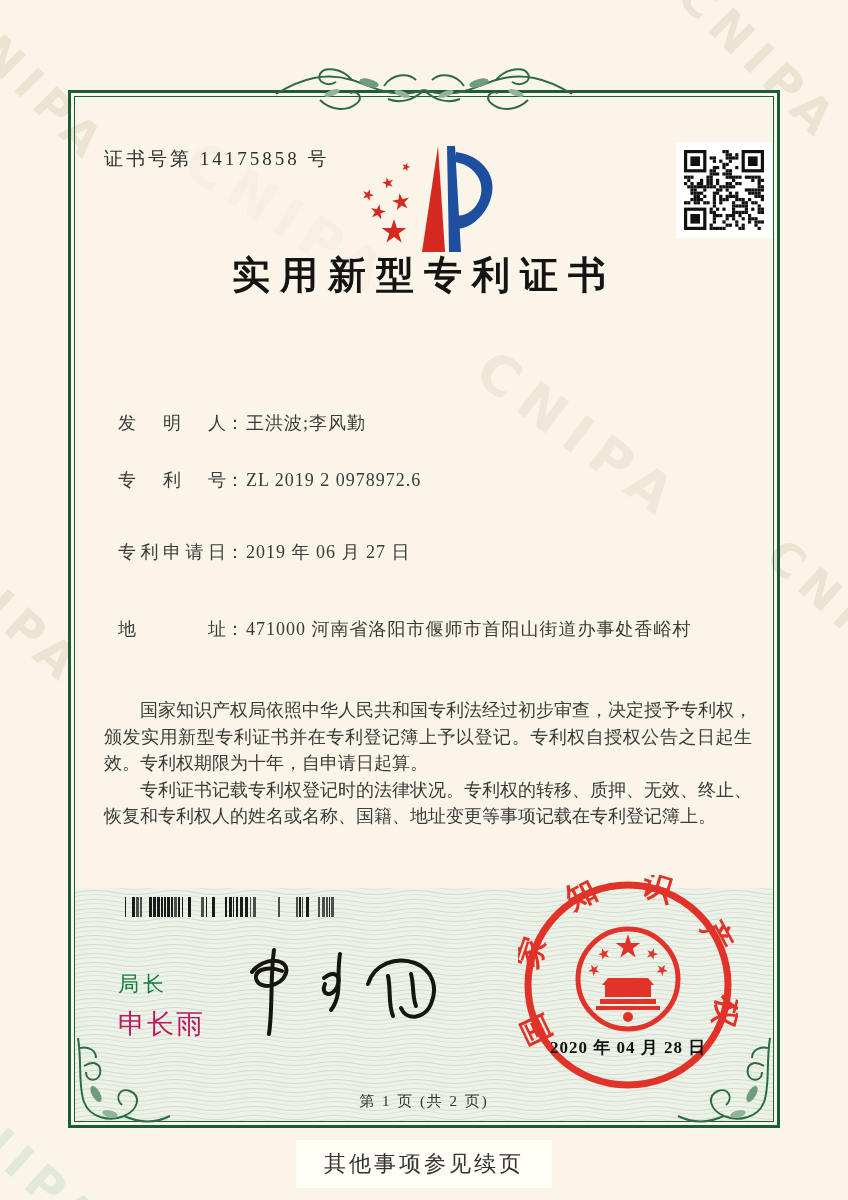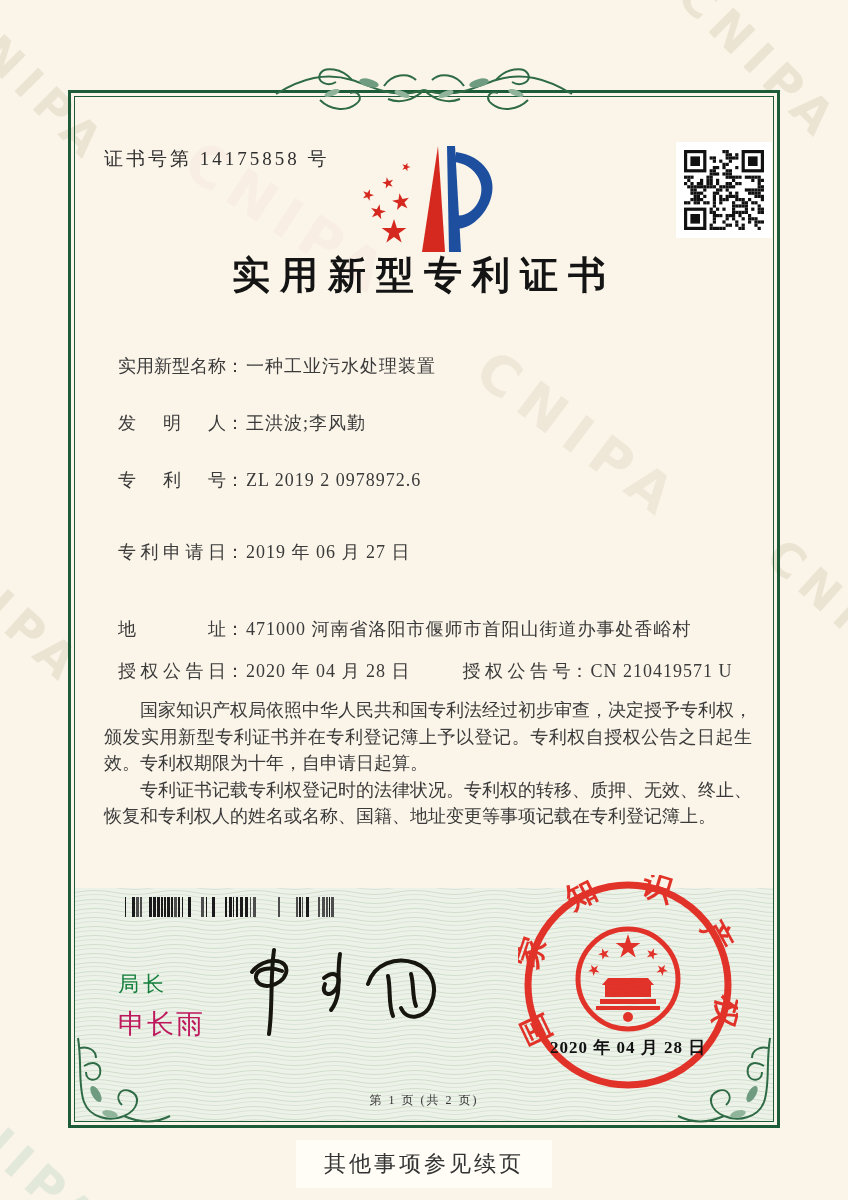--- a/index.html
+++ b/index.html
@@ -50,21 +50,21 @@
   
   .band{position:absolute;left:75px;top:888px;width:698px;height:234px;}
   
   .barcode{position:absolute;left:120px;top:897px;width:222px;height:20px;}
   .commissioner-title{position:absolute;left:118px;top:970px;font-size:21px;letter-spacing:4px;color:#15803d;}
   .commissioner-name{position:absolute;left:118px;top:1006px;font-size:27px;letter-spacing:2px;color:#be185d;}
   .signature{position:absolute;left:236px;top:936px;width:215px;height:105px;}
   .seal{position:absolute;left:518px;top:875px;width:220px;height:220px;}
   .seal-date{position:absolute;left:520px;top:1036px;width:216px;text-align:center;
     font-size:17px;font-weight:bold;color:#111;letter-spacing:1px;}
-  .page-num{position:absolute;left:0;right:0;top:1092px;text-align:center;font-size:12px;color:#333;letter-spacing:2px;}
+  .page-num{position:absolute;left:0;right:0;top:1092px;text-align:center;font-size:15px;color:#333;letter-spacing:2px;}
   .cont-box{position:absolute;left:50%;top:1140px;transform:translateX(-50%);
     background:#fffdf6;padding:9px 28px;font-size:22px;letter-spacing:3px;color:#333;}
 </style>
 </head>
 <body>
 
 <div class="page">
 
   <svg width="0" height="0" style="position:absolute">
     <defs>
@@ -354,37 +354,31 @@
         <rect x="60.800000000000004" y="3.2" width="16" height="16" fill="#fff"></rect>
         <rect x="64" y="6.4" width="9.600000000000001" height="9.600000000000001" fill="#111"></rect>
         <rect x="0" y="57.6" width="22.400000000000002" height="22.400000000000002" fill="#111"></rect>
         <rect x="3.2" y="60.800000000000004" width="16" height="16" fill="#fff"></rect>
         <rect x="6.4" y="64" width="9.600000000000001" height="9.600000000000001" fill="#111"></rect>
       </svg>
   </div>
 
   <div class="title">实用新型专利证书</div>
 
-  <div class="field-row row1">
-    <span class="flabel">实用新型名称</span><span class="fcolon">：</span><span class="fvalue">一种工业污水处理装置</span>
-  </div>
   <div class="field-row row2">
     <span class="flabel">发明人</span><span class="fcolon">：</span><span class="fvalue">王洪波;李风勤</span>
   </div>
   <div class="field-row row3">
     <span class="flabel">专利号</span><span class="fcolon">：</span><span class="fvalue">ZL 2019 2 0978972.6</span>
   </div>
   <div class="field-row row4">
     <span class="flabel">专利申请日</span><span class="fcolon">：</span><span class="fvalue">2019 年 06 月 27 日</span>
   </div>
   <div class="field-row row6">
     <span class="flabel">地址</span><span class="fcolon">：</span><span class="fvalue">471000 河南省洛阳市偃师市首阳山街道办事处香峪村</span>
-  </div>
-  <div class="field-row row7">
-    <span class="flabel">授权公告日</span><span class="fcolon">：</span><span class="fvalue">2020 年 04 月 28 日</span><span class="grant-no"><span class="flabel">授权公告号</span><span class="fcolon">：</span><span class="fvalue">CN 210419571 U</span></span>
   </div>
 
   <div class="notice">
     <p>国家知识产权局依照中华人民共和国专利法经过初步审查，决定授予专利权，颁发实用新型专利证书并在专利登记簿上予以登记。专利权自授权公告之日起生效。专利权期限为十年，自申请日起算。</p>
     <p>专利证书记载专利权登记时的法律状况。专利权的转移、质押、无效、终止、恢复和专利权人的姓名或名称、国籍、地址变更等事项记载在专利登记簿上。</p>
   </div>
 
   <svg class="barcode" id="barcode" viewBox="0 0 222 20" preserveAspectRatio="none">
       <rect x="5" y="0" width="1" height="20" fill="#1a1a1a"></rect>
       <rect x="12" y="0" width="3" height="20" fill="#1a1a1a"></rect>

